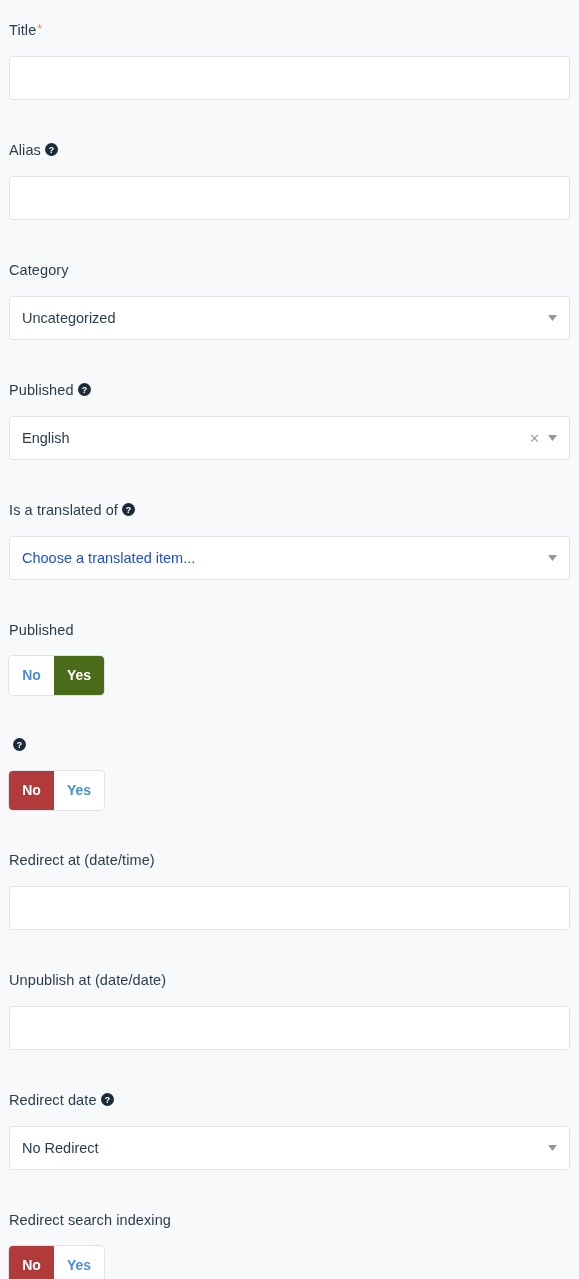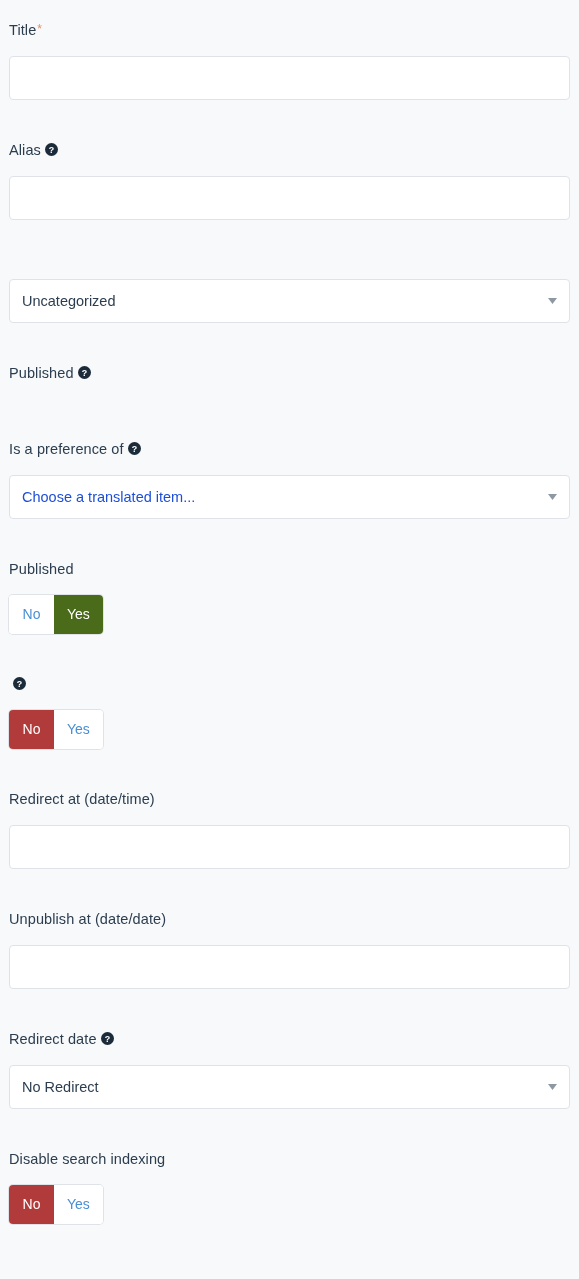--- a/index.html
+++ b/index.html
@@ -113,21 +113,21 @@
     background: #ffffff;
     height: 39px;
   }
   .toggle-btn {
     min-width: 45px;
     height: 39px;
     border: 0;
     background: #ffffff;
     font-family: "Liberation Sans", sans-serif;
     font-size: 14px;
-    font-weight: 400;
+    font-weight: 700;
     color: #4a8fd4;
     cursor: pointer;
     padding: 0 13px;
     line-height: 39px;
     text-align: center;
   }
   .toggle-btn.active-yes {
     background: #4a6b19;
     color: #ffffff;
   }
@@ -158,43 +158,53 @@
     <span class="field-label"><span>Alias</span><span class="help-icon"><svg width="13" height="13" viewBox="0 0 16 16">
             <circle cx="8" cy="8" r="8" fill="#1c2b3a"></circle>
             <text x="8" y="11.9" font-family="Liberation Sans, sans-serif" font-size="11" font-weight="bold" fill="#ffffff" text-anchor="middle">?</text>
           </svg></span></span>
     <div class="sp-lab-in"></div>
     <input class="text-input" type="text" value="" style="">
   </div>
   <div class="sp-in-lab"></div>
 
   <div class="field">
+    <span class="field-label">Category</span>
     <div class="sp-lab-in"></div>
     <div class="select-box">
       <span class="select-value">Uncategorized</span>
       <span class="caret">
           <svg width="9" height="6" viewBox="0 0 9 6">
             <path d="M0 0 L9 0 L4.5 6 Z" fill="#8d98a3"></path>
           </svg>
         </span>
     </div>
   </div>
   <div class="sp-in-lab"></div>
 
   <div class="field">
     <span class="field-label"><span>Published</span><span class="help-icon"><svg width="13" height="13" viewBox="0 0 16 16">
             <circle cx="8" cy="8" r="8" fill="#1c2b3a"></circle>
             <text x="8" y="11.9" font-family="Liberation Sans, sans-serif" font-size="11" font-weight="bold" fill="#ffffff" text-anchor="middle">?</text>
           </svg></span></span>
     <div class="sp-lab-in"></div>
-  </div>
-  <div class="sp-in-lab"></div>
-
-  <div class="field">
-    <span class="field-label"><span>Is a preference of</span><span class="help-icon"><svg width="13" height="13" viewBox="0 0 16 16">
+    <div class="select-box">
+      <span class="select-value">English</span>
+      <span class="clear-x">✕</span>
+      <span class="caret">
+          <svg width="9" height="6" viewBox="0 0 9 6">
+            <path d="M0 0 L9 0 L4.5 6 Z" fill="#8d98a3"></path>
+          </svg>
+        </span>
+    </div>
+  </div>
+  <div class="sp-in-lab"></div>
+
+  <div class="field">
+    <span class="field-label"><span>Is a translated of</span><span class="help-icon"><svg width="13" height="13" viewBox="0 0 16 16">
             <circle cx="8" cy="8" r="8" fill="#1c2b3a"></circle>
             <text x="8" y="11.9" font-family="Liberation Sans, sans-serif" font-size="11" font-weight="bold" fill="#ffffff" text-anchor="middle">?</text>
           </svg></span></span>
     <div class="sp-lab-in"></div>
     <div class="select-box">
       <span class="select-value placeholder">Choose a translated item...</span>
       <span class="caret">
           <svg width="9" height="6" viewBox="0 0 9 6">
             <path d="M0 0 L9 0 L4.5 6 Z" fill="#8d98a3"></path>
           </svg>
@@ -251,21 +261,21 @@
       <span class="caret">
           <svg width="9" height="6" viewBox="0 0 9 6">
             <path d="M0 0 L9 0 L4.5 6 Z" fill="#8d98a3"></path>
           </svg>
         </span>
     </div>
   </div>
   <div class="sp-in-lab"></div>
 
   <div class="field">
-    <span class="field-label">Disable search indexing</span>
+    <span class="field-label">Redirect search indexing</span>
     <div class="sp-lab-tog"></div>
     <div class="toggle-group">
       <button class="toggle-btn active-no">No</button>
       <button class="toggle-btn">Yes</button>
     </div>
   </div>
   <div class="sp-tog-lab"></div>
 
 </div>
 

